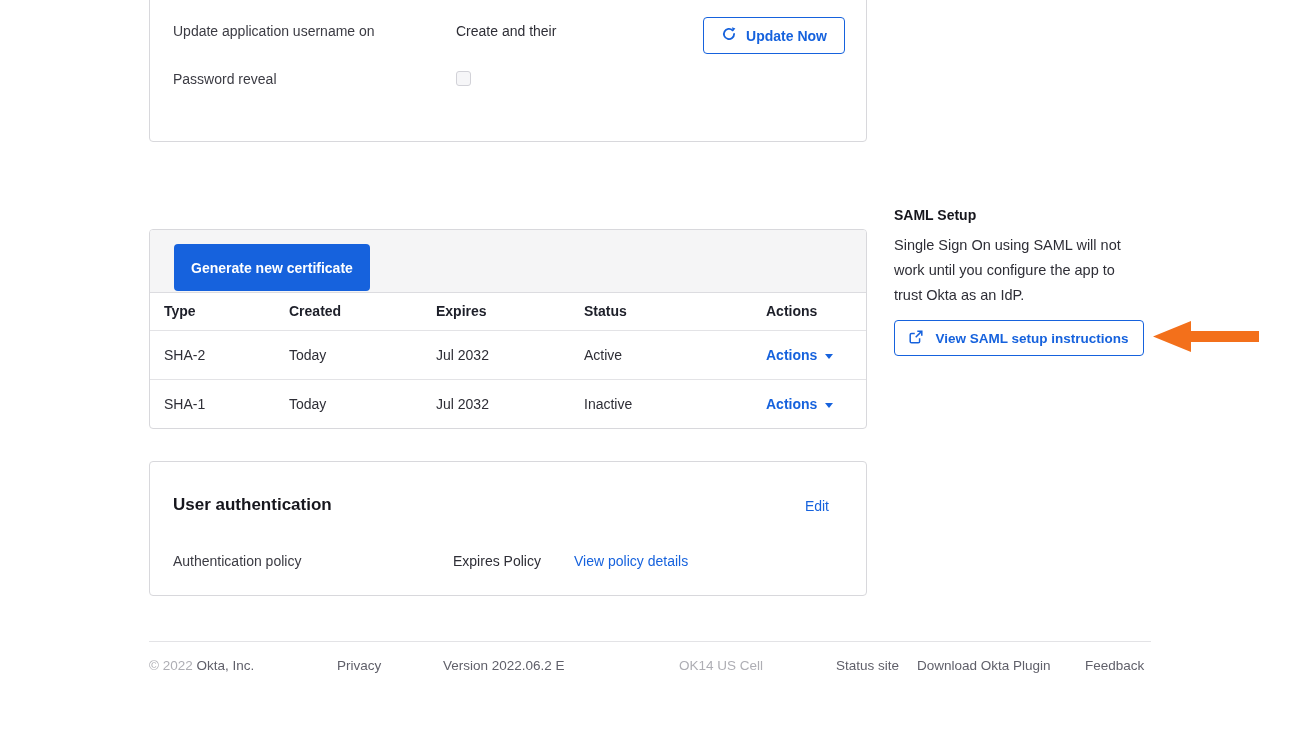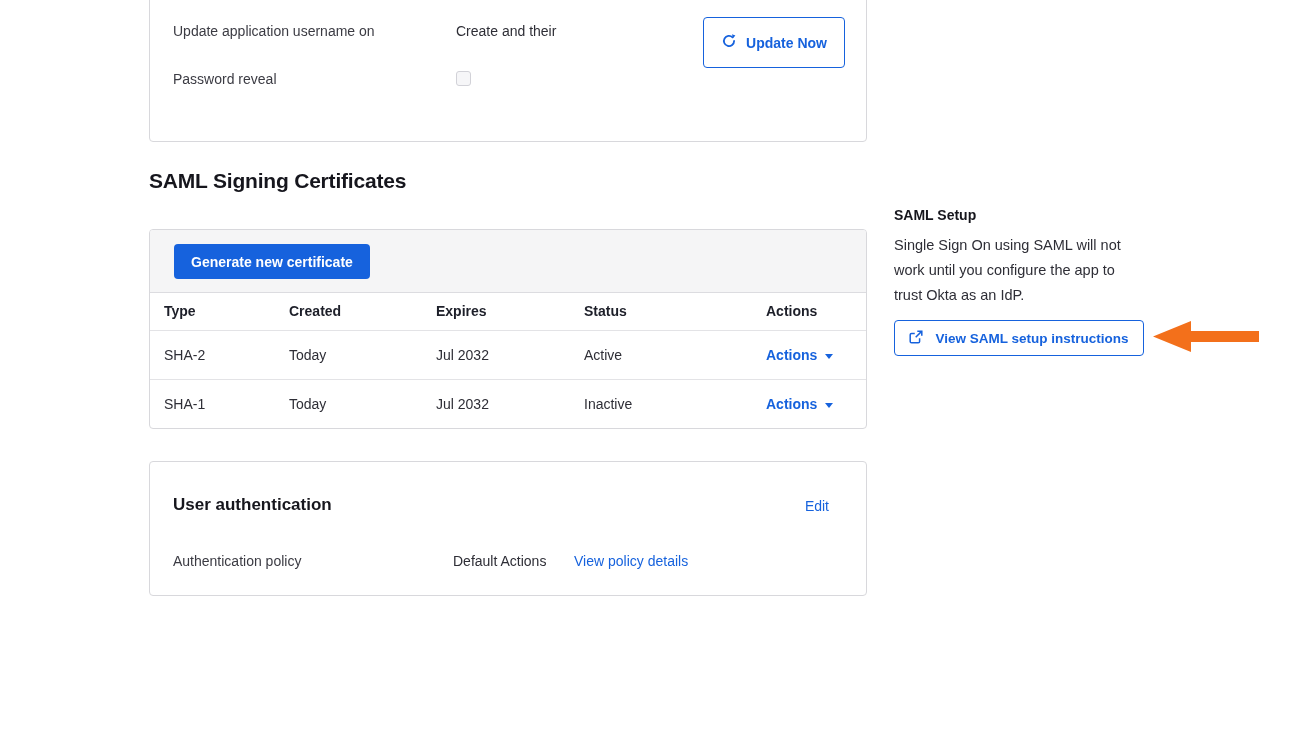--- a/index.html
+++ b/index.html
@@ -21,21 +21,21 @@
     background: #ffffff;
     border: 1px solid #d8d8dc;
     border-radius: 4px;
   }
   
   .settings-card { left: 149px; top: -31px; width: 718px; height: 173px; }
   .settings-card .lbl { position: absolute; font-size: 14px; color: #3b3b43; line-height: 20px; }
   .settings-card .val { position: absolute; font-size: 14px; color: #2e2e36; line-height: 20px; }
   .btn-outline {
     display: inline-flex; align-items: center; gap: 9px;
-    height: 51px; padding: 0 17px;
+    height: 37px; padding: 0 17px;
     background: #ffffff; border: 1px solid #1662dd; border-radius: 4px;
     color: #1662dd; font-size: 14px; font-weight: 700;
     font-family: inherit; cursor: pointer; white-space: nowrap;
   }
   .update-btn { position: absolute; right: 21px; top: 47px; }
   .checkbox {
     position: absolute; left: 306px; top: 101px;
     width: 15px; height: 15px;
     background: #f6f6f8; border: 1px solid #d2d2d8; border-radius: 3px;
     cursor: pointer;
@@ -53,21 +53,21 @@
   .table-card {
     position: absolute; left: 149px; top: 229px; width: 718px;
     border: 1px solid #d8d8dc; border-radius: 4px; background: #fff;
     overflow: hidden;
   }
   .table-toolbar {
     height: 63px; background: #f5f5f6; border-bottom: 1px solid #dcdce0;
     padding: 14px 0 0 24px;
   }
   .btn-primary {
-    height: 35px; padding: 0 17px;
+    height: 47px; padding: 0 17px;
     background: #1662dd; border: none; border-radius: 4px;
     color: #ffffff; font-size: 14px; font-weight: 700;
     font-family: inherit; cursor: pointer;
   }
   table.cert-table { width: 100%; border-collapse: collapse; table-layout: fixed; }
   .cert-table th {
     height: 37px; text-align: left; font-size: 14px; font-weight: 700;
     color: #1d1f29; border-bottom: 1px solid #e3e3e6; padding: 0;
   }
   .cert-table td {
@@ -141,21 +141,20 @@
       </span>
       <span>Update Now</span>
     </button>
 
     <div class="lbl" style="left:23px; top:99px;">Password reveal</div>
     <span class="checkbox"></span>
     <div class="cb-text">
     </div>
   </div>
 
-  <h2 class="section-heading">SAML Signing Certificates</h2>
 
   <div class="table-card">
     <div class="table-toolbar">
       <button class="btn-primary">Generate new certificate</button>
     </div>
     <table class="cert-table">
       <colgroup>
           <col style="width:139px">
           <col style="width:147px">
           <col style="width:148px">
@@ -210,18 +209,30 @@
   </div>
 
   <svg class="arrow-annotation" width="106" height="31" viewBox="0 0 106 31">
     <polygon points="0,15.5 38,0 38,10 106,10 106,21 38,21 38,31" fill="#f3701b"></polygon>
   </svg>
 
   <div class="card auth-card">
     <h3>User authentication</h3>
     <a class="edit-link">Edit</a>
     <div class="row-label">Authentication policy</div>
-    <div class="row-value">Default Actions</div>
+    <div class="row-value">Expires Policy</div>
     <a class="policy-link">View policy details</a>
   </div>
 
+  <div class="footer">
+    <div class="f-item" style="left:0;">
+      <span class="muted">© 2022</span>
+      <span>Okta, Inc.</span>
+    </div>
+    <a class="f-item" style="left:188px;">Privacy</a>
+    <div class="f-item" style="left:294px;">Version 2022.06.2 E</div>
+    <div class="f-item muted" style="left:530px;">OK14 US Cell</div>
+    <a class="f-item" style="left:687px;">Status site</a>
+    <a class="f-item" style="left:768px;">Download Okta Plugin</a>
+    <a class="f-item" style="left:936px;">Feedback</a>
+  </div>
 
 </div>
 
 </body></html>

